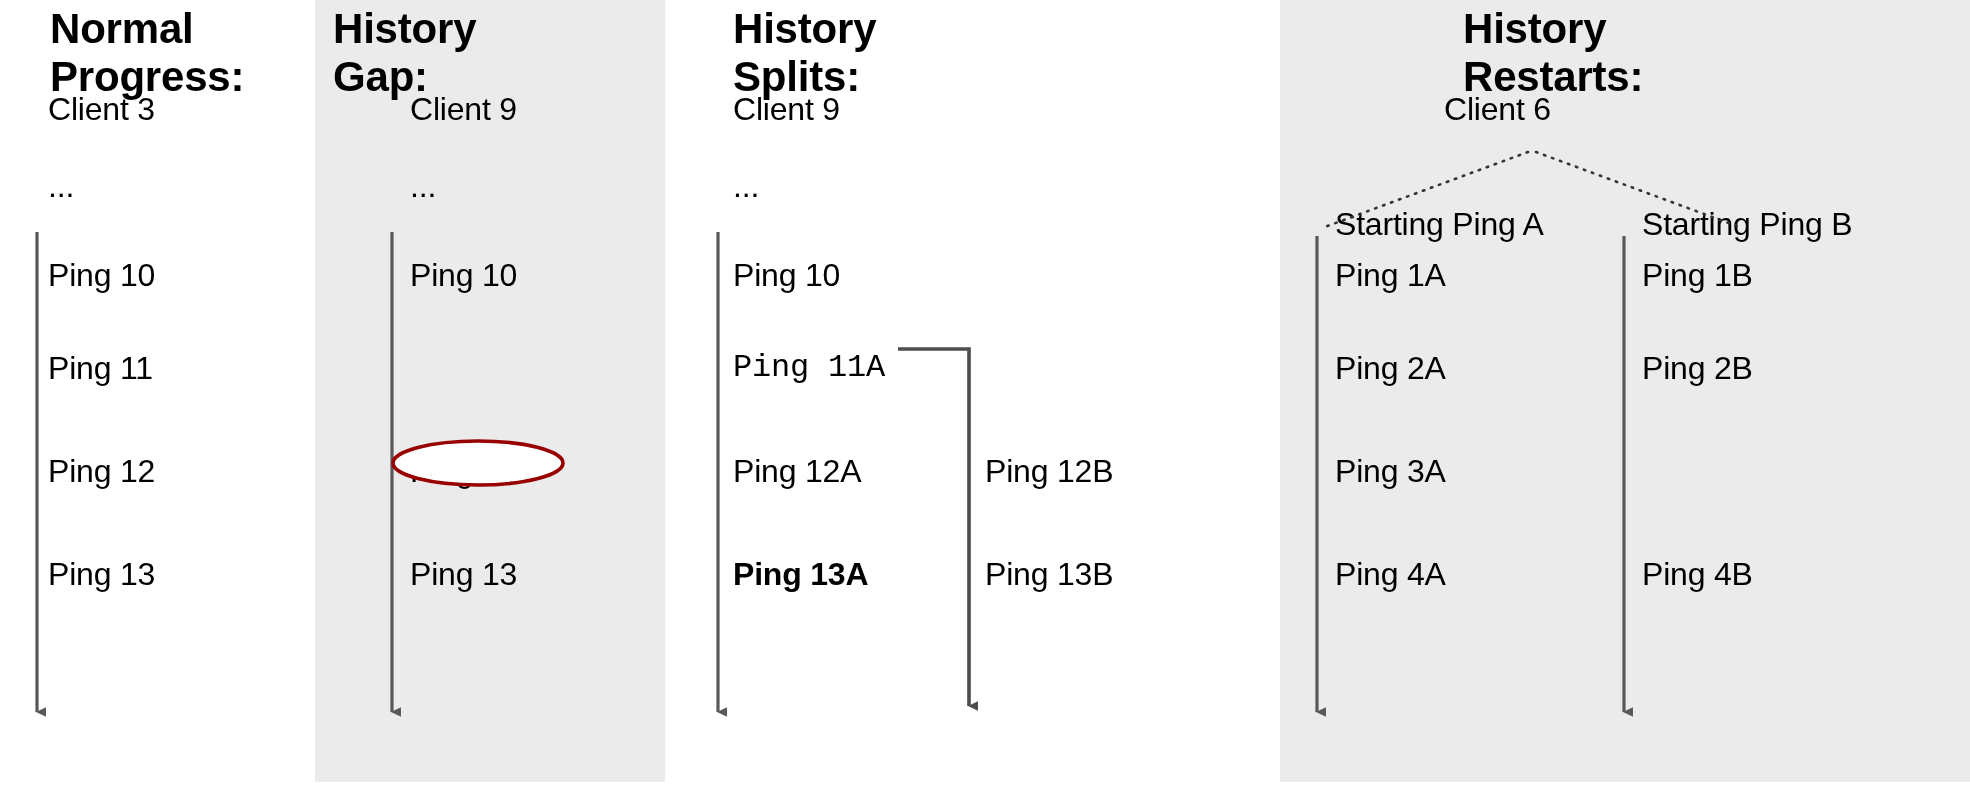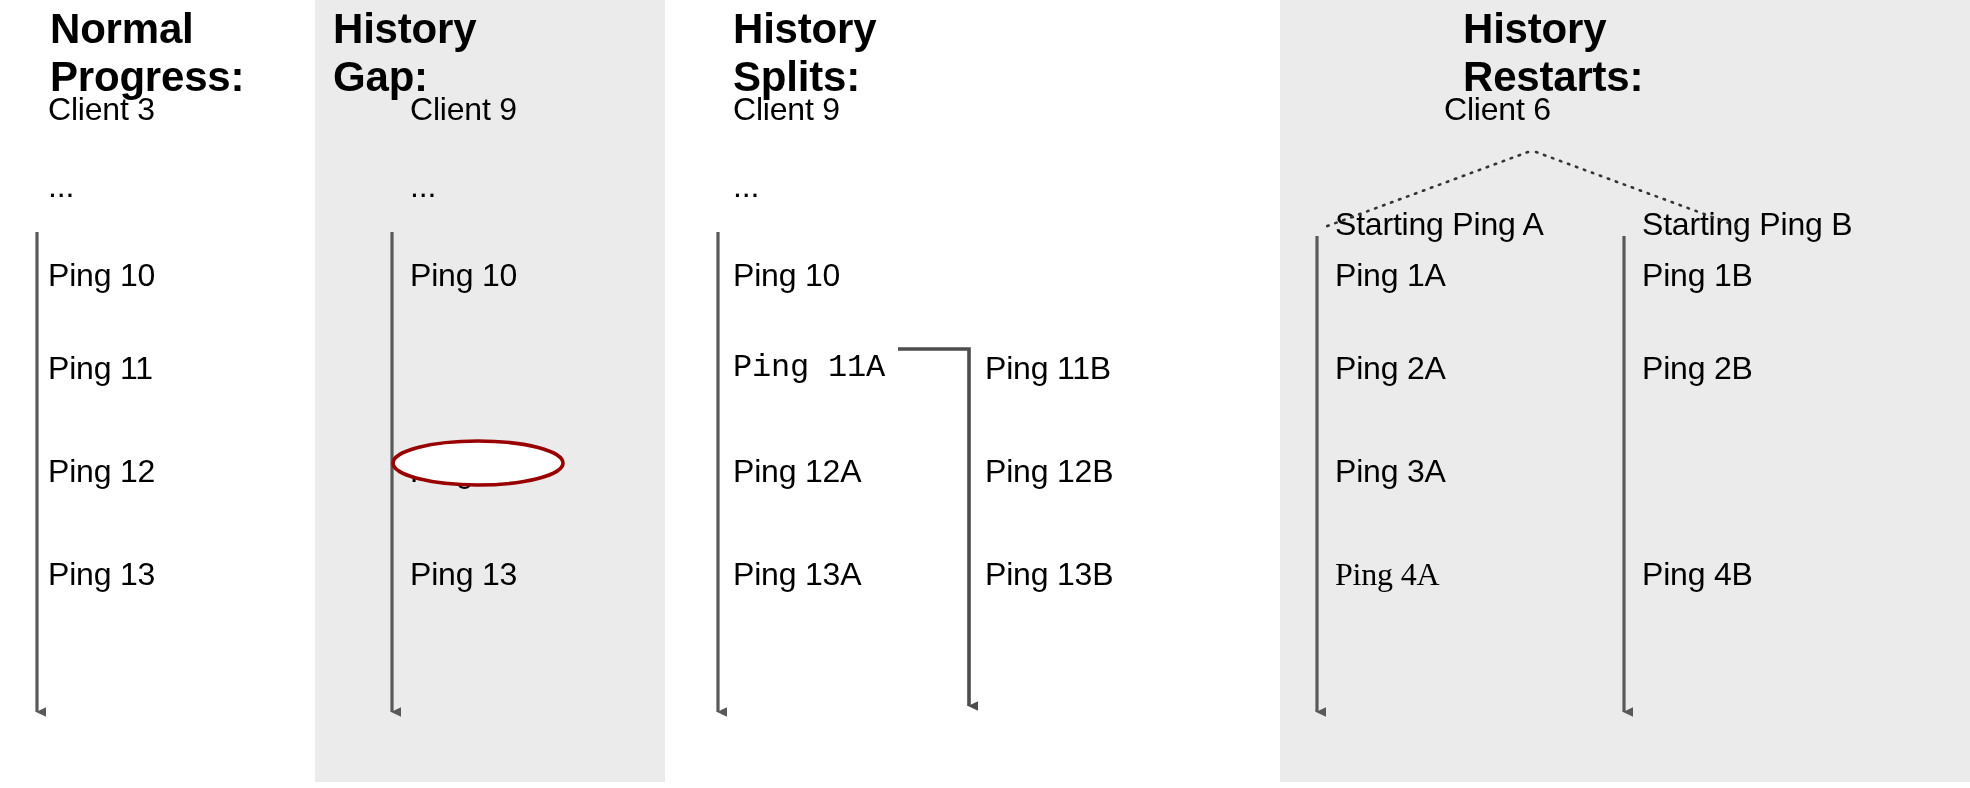--- a/index.html
+++ b/index.html
@@ -55,39 +55,38 @@
 
   <div class="col" style="left:665px;width:615px;">
     <div class="hdr" style="left:68px;top:5px;">History
 Splits:</div>
     <div class="lbl" style="left:68px;top:85px;">Client 9</div>
     <div class="lbl" style="left:68px;top:162px;">...</div>
 
     <div class="lbl" style="left:68px;top:251px;">Ping 10</div>
     <div class="lbl" style="left:68px;top:344px;font-family:Liberation Mono, monospace;">Ping 11A</div>
     <div class="lbl" style="left:68px;top:447px;">Ping 12A</div>
-    <div class="lbl" style="left:68px;top:550px;">Ping 13A</div>
+    <div class="lbl" style="left:68px;top:550px;font-weight:bold;">Ping 13A</div>
 
-    <div class="lbl" style="left:320px;top:344px;">Ping 11B</div>
     <div class="lbl" style="left:320px;top:447px;">Ping 12B</div>
     <div class="lbl" style="left:320px;top:550px;">Ping 13B</div>
   </div>
 
   <div class="col" style="left:1280px;width:690px;">
     <div class="hdr" style="left:183px;top:5px;">History
 Restarts:</div>
     <div class="lbl" style="left:164px;top:85px;">Client 6</div>
 
     <div class="lbl" style="left:55px;top:200px;">Starting Ping A</div>
     <div class="lbl" style="left:362px;top:200px;">Starting Ping B</div>
 
     <div class="lbl" style="left:55px;top:251px;">Ping 1A</div>
     <div class="lbl" style="left:55px;top:344px;">Ping 2A</div>
     <div class="lbl" style="left:55px;top:447px;">Ping 3A</div>
-    <div class="lbl" style="left:55px;top:550px;font-family:Liberation Serif, serif;">Ping 4A</div>
+    <div class="lbl" style="left:55px;top:550px;">Ping 4A</div>
 
     <div class="lbl" style="left:362px;top:251px;">Ping 1B</div>
     <div class="lbl" style="left:362px;top:344px;">Ping 2B</div>
     <div class="lbl" style="left:362px;top:550px;">Ping 4B</div>
   </div>
 
   <svg class="overlay" viewBox="0 0 1970 788" xmlns="http://www.w3.org/2000/svg">
     <defs>
       <marker id="ah-gray" markerWidth="12" markerHeight="12" refX="5.2" refY="9.4" orient="auto" markerUnits="userSpaceOnUse">
         <path d="M0.3,0 L10.1,0 L5.2,10.4 Z" fill="#595959"></path>

